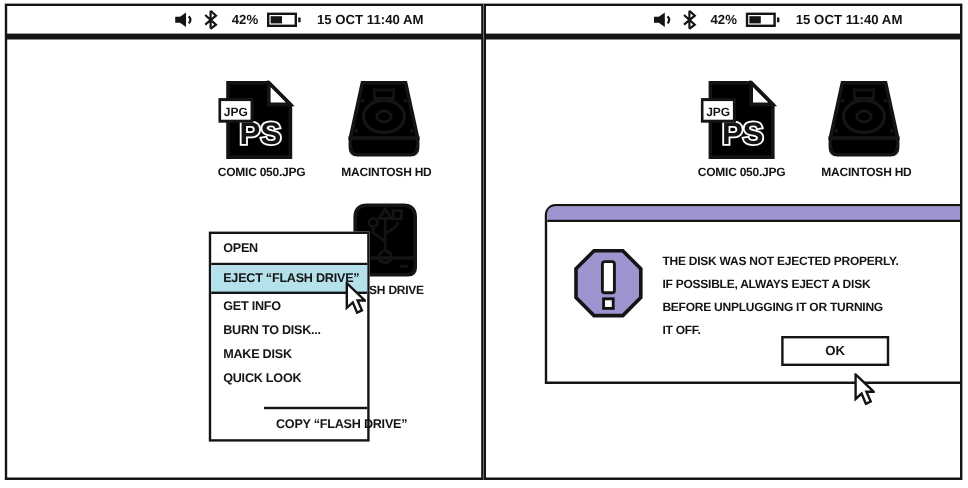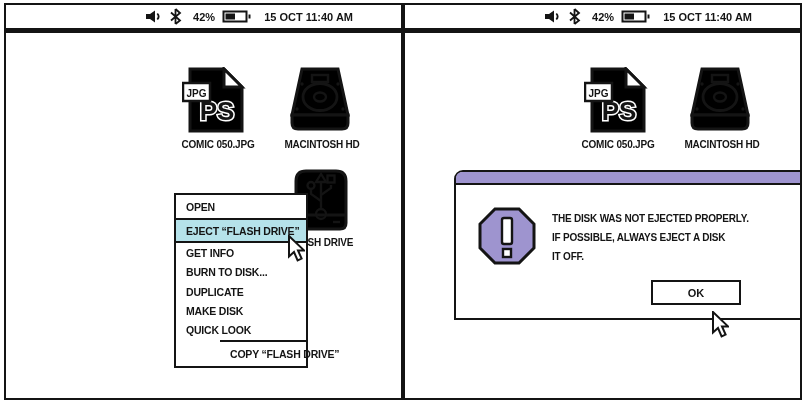--- a/index.html
+++ b/index.html
@@ -162,21 +162,20 @@
       <svg class="dicon" style="left:284px; top:34px;" width="60" height="66" viewBox="0 0 60 66">
           <use href="#tpl-harddrive"></use>
         </svg>
       <div class="dlabel" style="left:251px; top:106px;">MACINTOSH HD</div>
 
       <div class="menu">
         <div class="mrow mrow-open">OPEN</div>
         <div class="mrow mrow-eject">EJECT “FLASH DRIVE”</div>
         <div class="mrow mrow-plain">GET INFO</div>
         <div class="mrow mrow-plain">BURN TO DISK...</div>
-        <div class="mrow mrow-plain">DUPLICATE</div>
         <div class="mrow mrow-plain">MAKE DISK</div>
         <div class="mrow mrow-plain">QUICK LOOK</div>
         <div class="mrow mrow-copy">COPY “FLASH DRIVE”</div>
       </div>
 
       <svg class="cursor" style="left:281px; top:202px;" width="18" height="27" viewBox="0 0 18 27">
           <use href="#tpl-cursor"></use>
         </svg>
     </div>
   </div>
@@ -219,20 +218,21 @@
       <div class="dlabel" style="left:252px; top:106px;">MACINTOSH HD</div>
 
       <div class="dialog">
         <div class="dialog-titlebar"></div>
         <svg class="dialog-octagon" width="58" height="58" viewBox="0 0 58 58">
             <use href="#tpl-octagon"></use>
           </svg>
         <div class="dialog-lines">
           <div class="dialog-line">THE DISK WAS NOT EJECTED PROPERLY.</div>
           <div class="dialog-line">IF POSSIBLE, ALWAYS EJECT A DISK</div>
+          <div class="dialog-line">BEFORE UNPLUGGING IT OR TURNING</div>
           <div class="dialog-line">IT OFF.</div>
         </div>
         <div class="ok-btn">OK</div>
       </div>
 
       <svg class="cursor" style="left:306px; top:278px;" width="18" height="27" viewBox="0 0 18 27">
           <use href="#tpl-cursor"></use>
         </svg>
     </div>
   </div>

